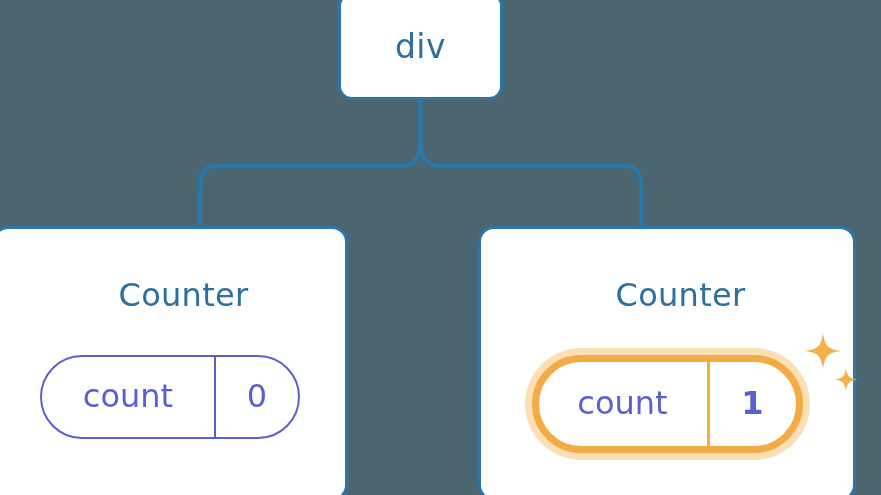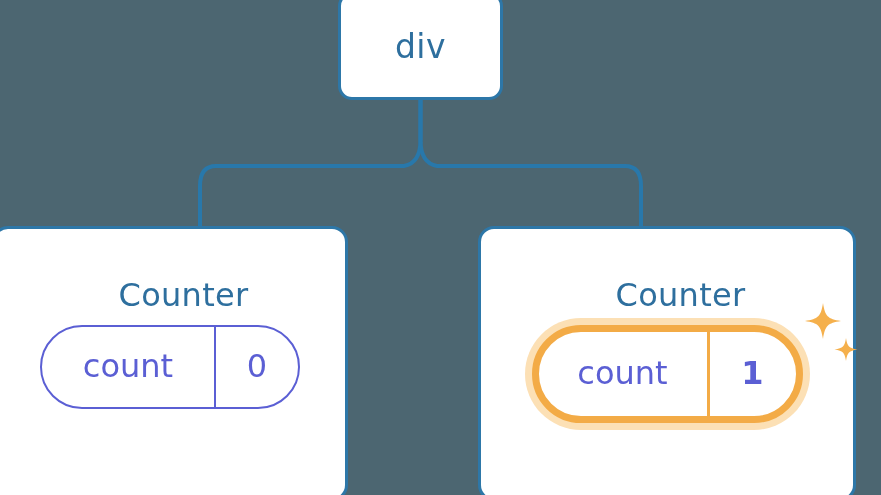--- a/index.html
+++ b/index.html
@@ -74,21 +74,21 @@
     color: #2e6f9e;
     font-size: 32px;
     line-height: 1;
     margin-top: 50px;
     letter-spacing: 0.3px;
     margin-left: 27px;
   }
   
   .pill-wrap {
     position: relative;
-    margin-top: 14px;
+    margin-top: 44px;
     display: flex;
     justify-content: center;
   }
   .pill {
     position: relative;
     display: flex;
     align-items: stretch;
     height: 84px;
     border: 2px solid #5b5fd4;
     border-radius: 44px;

